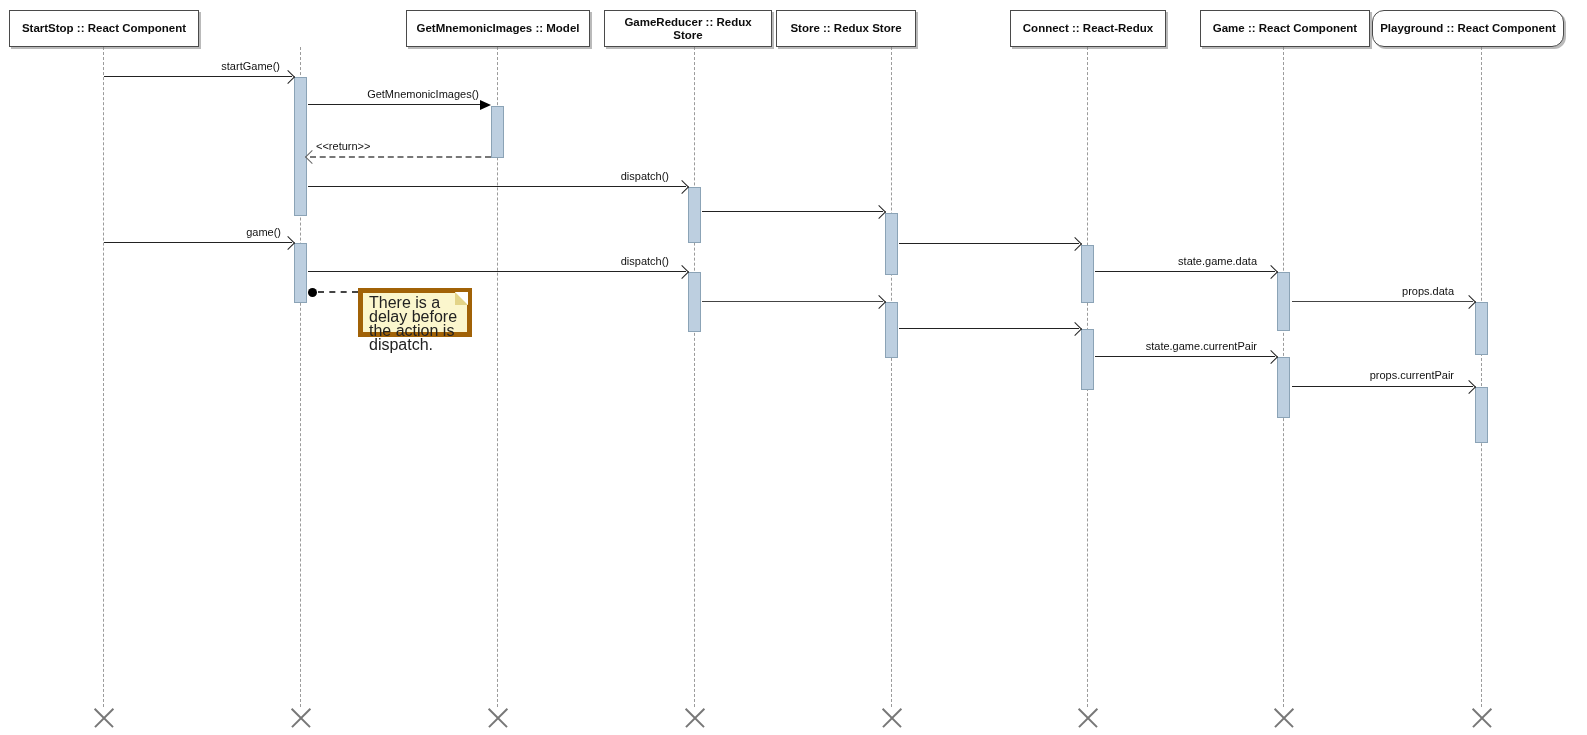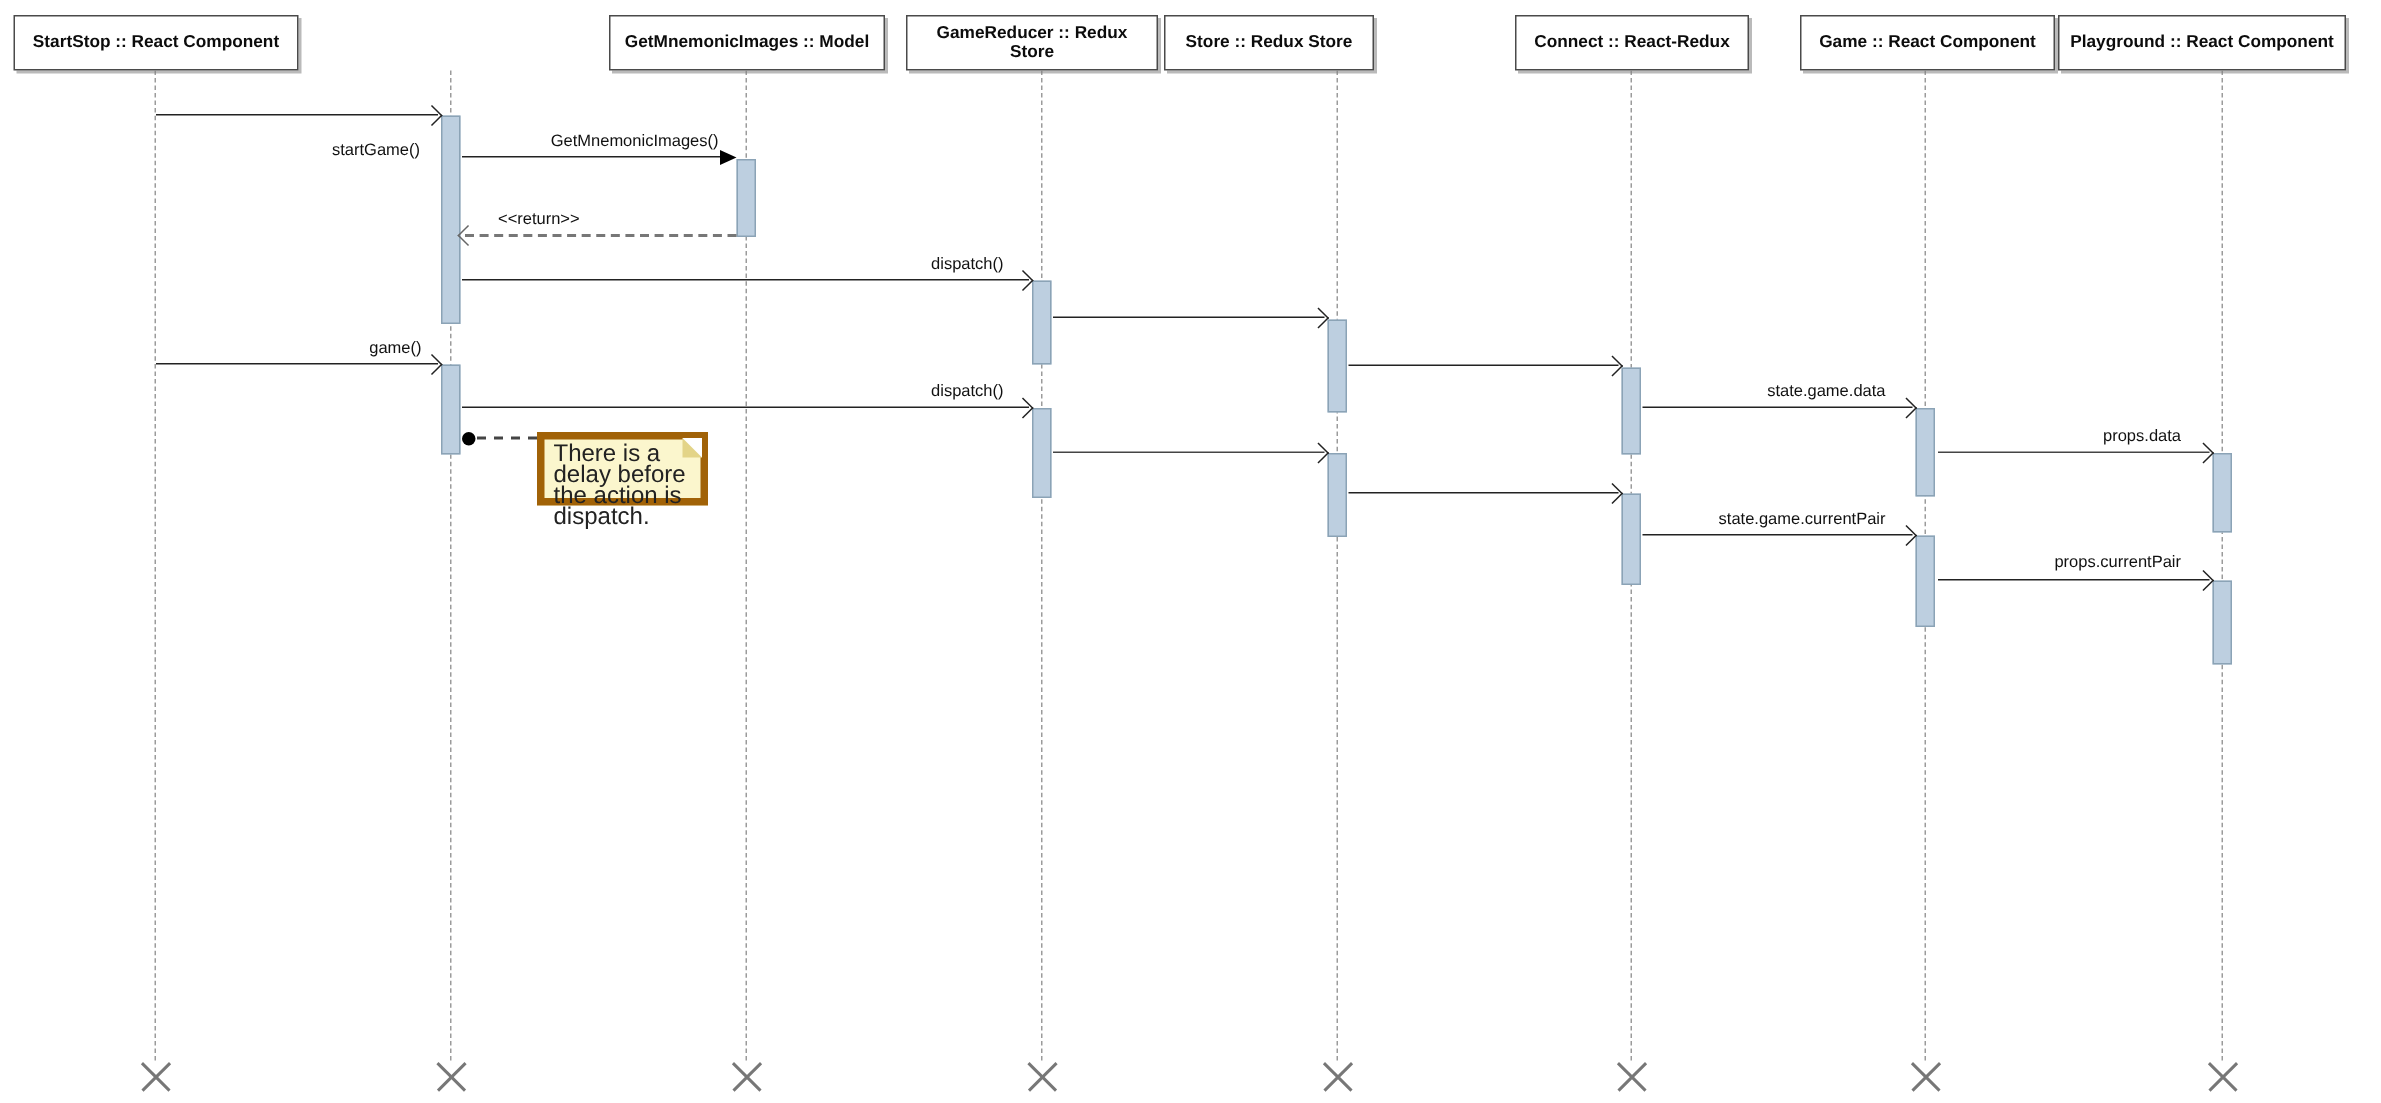--- a/index.html
+++ b/index.html
@@ -67,47 +67,47 @@
     </div>
   <div class="pbox" style="left:776px;width:140px;">
       <span>Store :: Redux Store</span>
     </div>
   <div class="pbox" style="left:1010px;width:156px;align-items:center;">
       <span>Connect :: React-Redux</span>
     </div>
   <div class="pbox" style="left:1200px;width:170px;">
       <span>Game :: React Component</span>
     </div>
-  <div class="pbox" style="left:1372px;width:192px;">
+  <div class="pbox" style="left:1372px;width:192px;border-radius:12px;">
       <span>Playground :: React Component</span>
     </div>
 
   <div class="act" style="left:294px;top:77px;height:139px;"></div>
   <div class="act" style="left:491px;top:106px;height:52px;"></div>
   <div class="act" style="left:688px;top:187px;height:56px;"></div>
   <div class="act" style="left:885px;top:213px;height:62px;"></div>
   <div class="act" style="left:294px;top:243px;height:60px;"></div>
   <div class="act" style="left:1081px;top:245px;height:58px;"></div>
   <div class="act" style="left:688px;top:272px;height:60px;"></div>
   <div class="act" style="left:1277px;top:272px;height:59px;"></div>
   <div class="act" style="left:885px;top:302px;height:56px;"></div>
   <div class="act" style="left:1475px;top:302px;height:53px;"></div>
   <div class="act" style="left:1081px;top:329px;height:61px;"></div>
   <div class="act" style="left:1277px;top:357px;height:61px;"></div>
   <div class="act" style="left:1475px;top:387px;height:56px;"></div>
 
-  <div class="mlabel" style="left:30px;top:60px;margin-top:34px;">startGame()</div>
+  <div class="mlabel" style="left:30px;top:60px;">startGame()</div>
   <div class="mline" style="left:104px;top:76px;width:188px;"></div>
   <div class="head-r" style="left:283px;top:72px;"></div>
 
   <div class="mlabel" style="left:229px;top:88px;">GetMnemonicImages()</div>
   <div class="mline" style="left:308px;top:104px;width:175px;"></div>
   <div class="head-f" style="left:480px;top:100px;"></div>
 
-  <div class="mlabel left" style="left:316px;top:140px;margin-left:16px;">&lt;&lt;return&gt;&gt;</div>
+  <div class="mlabel left" style="left:316px;top:140px;">&lt;&lt;return&gt;&gt;</div>
   <div class="rline" style="left:310px;top:156px;width:181px;"></div>
   <div class="head-l" style="left:307px;top:152px;"></div>
 
   <div class="mlabel" style="left:419px;top:170px;">dispatch()</div>
   <div class="mline" style="left:308px;top:186px;width:378px;"></div>
   <div class="head-r" style="left:677px;top:182px;"></div>
 
   <div class="mline" style="left:702px;top:211px;width:181px;"></div>
   <div class="head-r" style="left:874px;top:207px;"></div>
 

